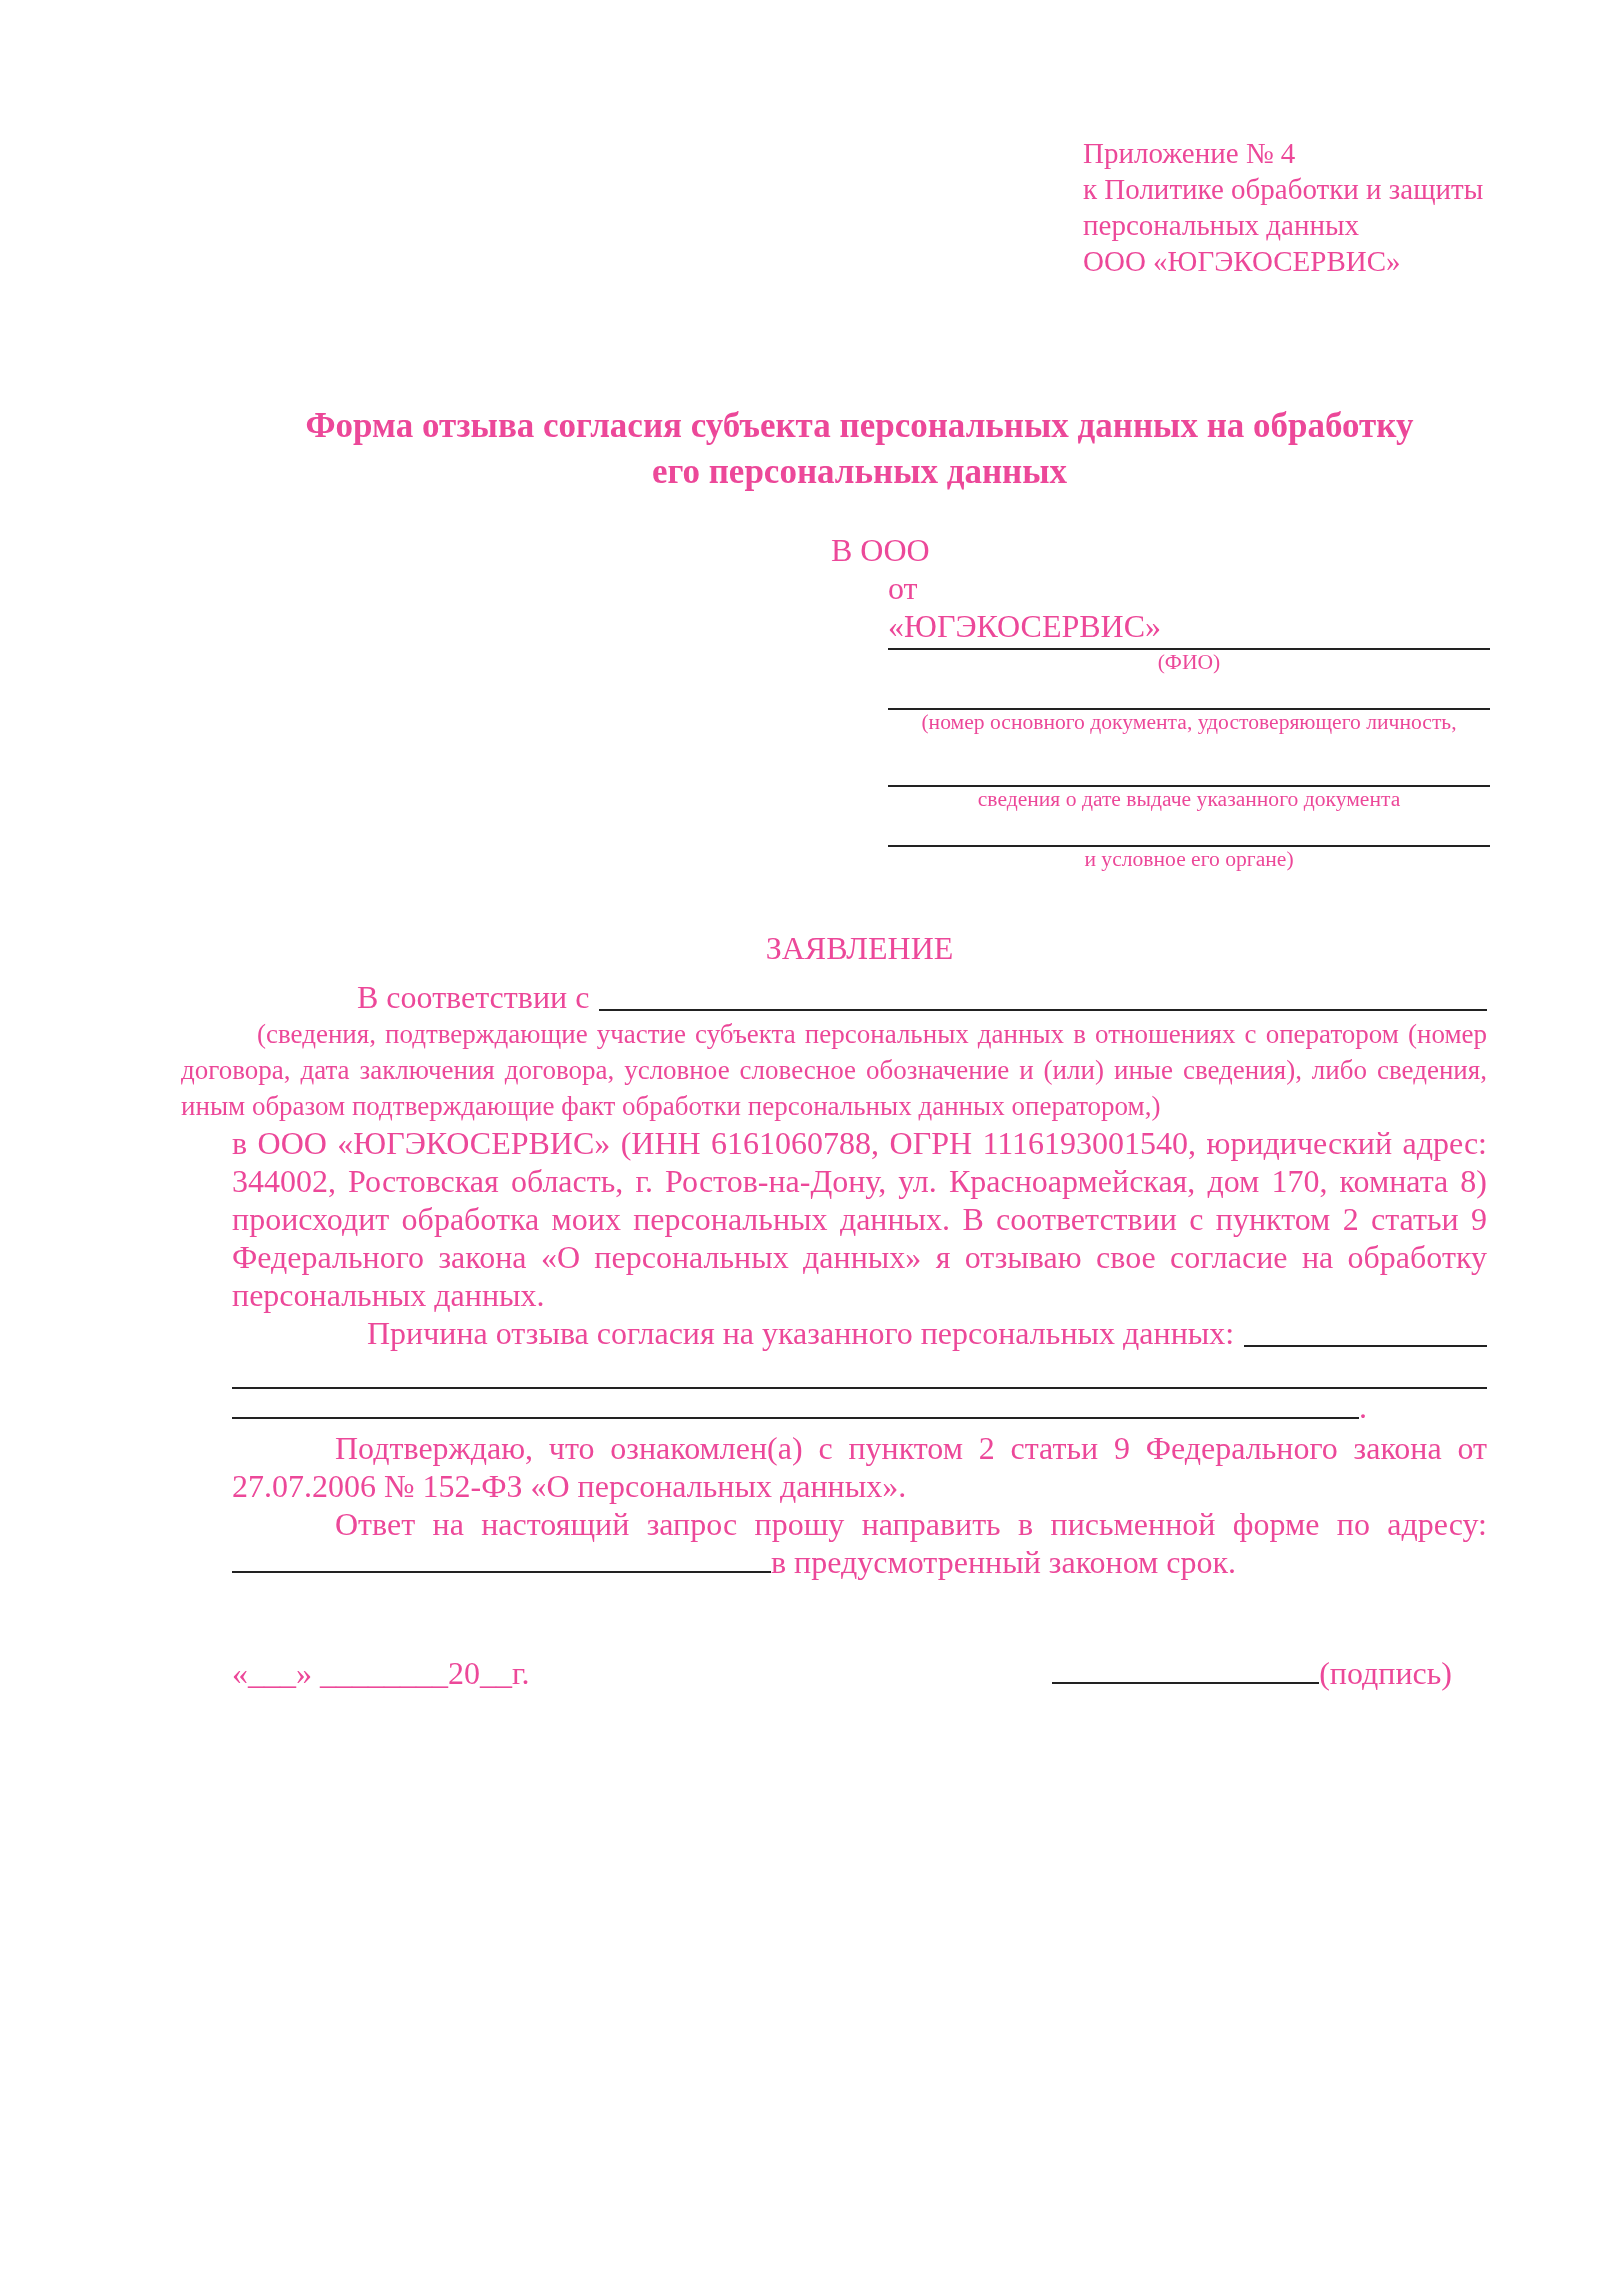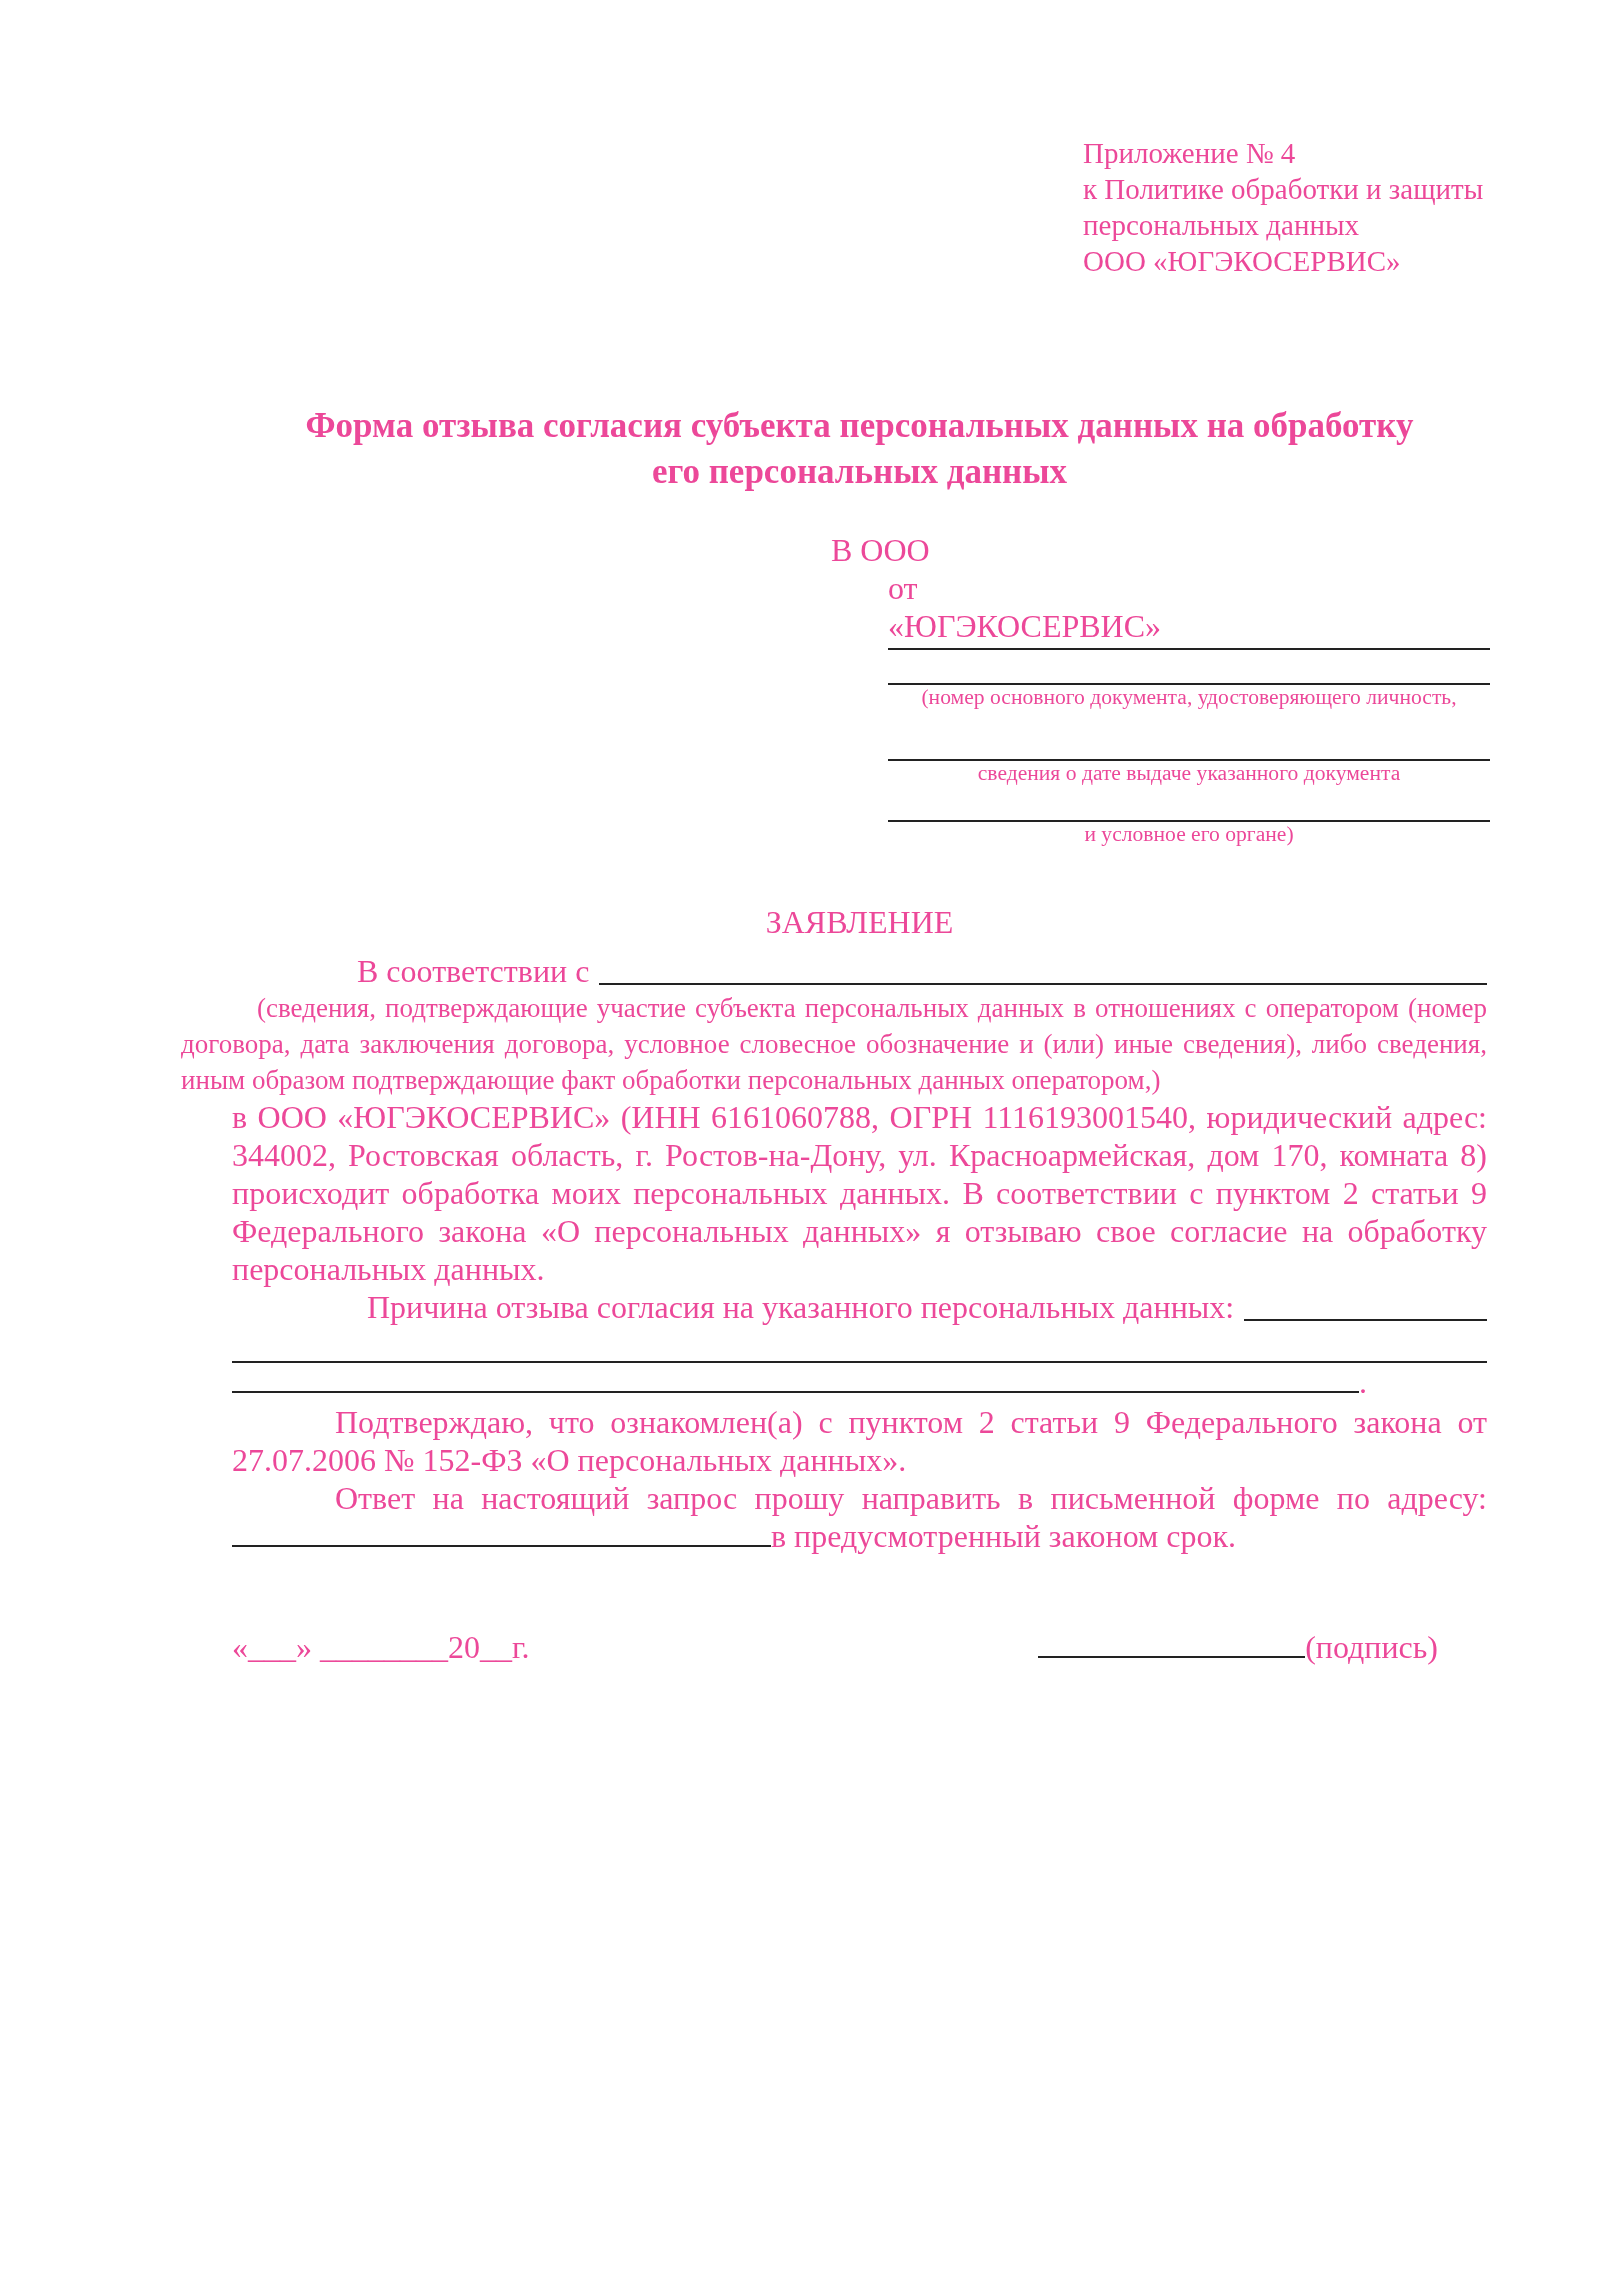--- a/index.html
+++ b/index.html
@@ -51,21 +51,21 @@
   .blankrow1 { height: 23.5px; border-bottom: 2.9px solid #222222; margin-top: 11.8px; }
   .blankrow2 { display: flex; align-items: flex-end; height: 30px; }
   .blankrow2 .line { width: 1127px; border-bottom: 2.9px solid #222222; height: 30px; }
   .blankrow2 .dot { line-height: 21.6px; }
 
   .p-confirm { margin-top: 9.8px; text-align: justify; text-indent: 103px; }
   .p-reply   { text-align: justify; text-indent: 103px; }
 
   .inline-blank { display: inline-block; width: 539px; height: 5.9px; border-bottom: 2.9px solid #222222; }
 
-  .footer { margin-top: 73px; display: flex; justify-content: space-between; align-items: flex-start; margin-right: 49px; }
+  .footer { margin-top: 73px; display: flex; justify-content: space-between; align-items: flex-start; margin-right: 35px; }
   .sig { white-space: nowrap; }
   .sig-line { display: inline-block; width: 267px; height: 5.9px; border-bottom: 2.9px solid #222222; }
 </style>
 </head>
 <body>
 
 <div class="page">
 
   <div class="appendix">
     <div>Приложение № 4</div>
@@ -78,20 +78,21 @@
     <div>Форма отзыва согласия субъекта персональных данных на обработку</div>
     <div>его персональных данных</div>
   </div>
 
   <div class="addr">
     <div>В ООО</div>
     <div class="addr-ind">от</div>
     <div class="addr-ind">«ЮГЭКОСЕРВИС»</div>
     <div class="addr-fields">
       <div class="blank b1"></div>
+      <div class="caption">(ФИО)</div>
       <div class="blank b2"></div>
       <div class="caption">(номер основного документа, удостоверяющего личность,</div>
       <div class="blank b3"></div>
       <div class="caption">сведения о дате выдаче указанного документа</div>
       <div class="blank b4"></div>
       <div class="caption">и условное его органе)</div>
     </div>
   </div>
 
   <div class="statement">ЗАЯВЛЕНИЕ</div>

